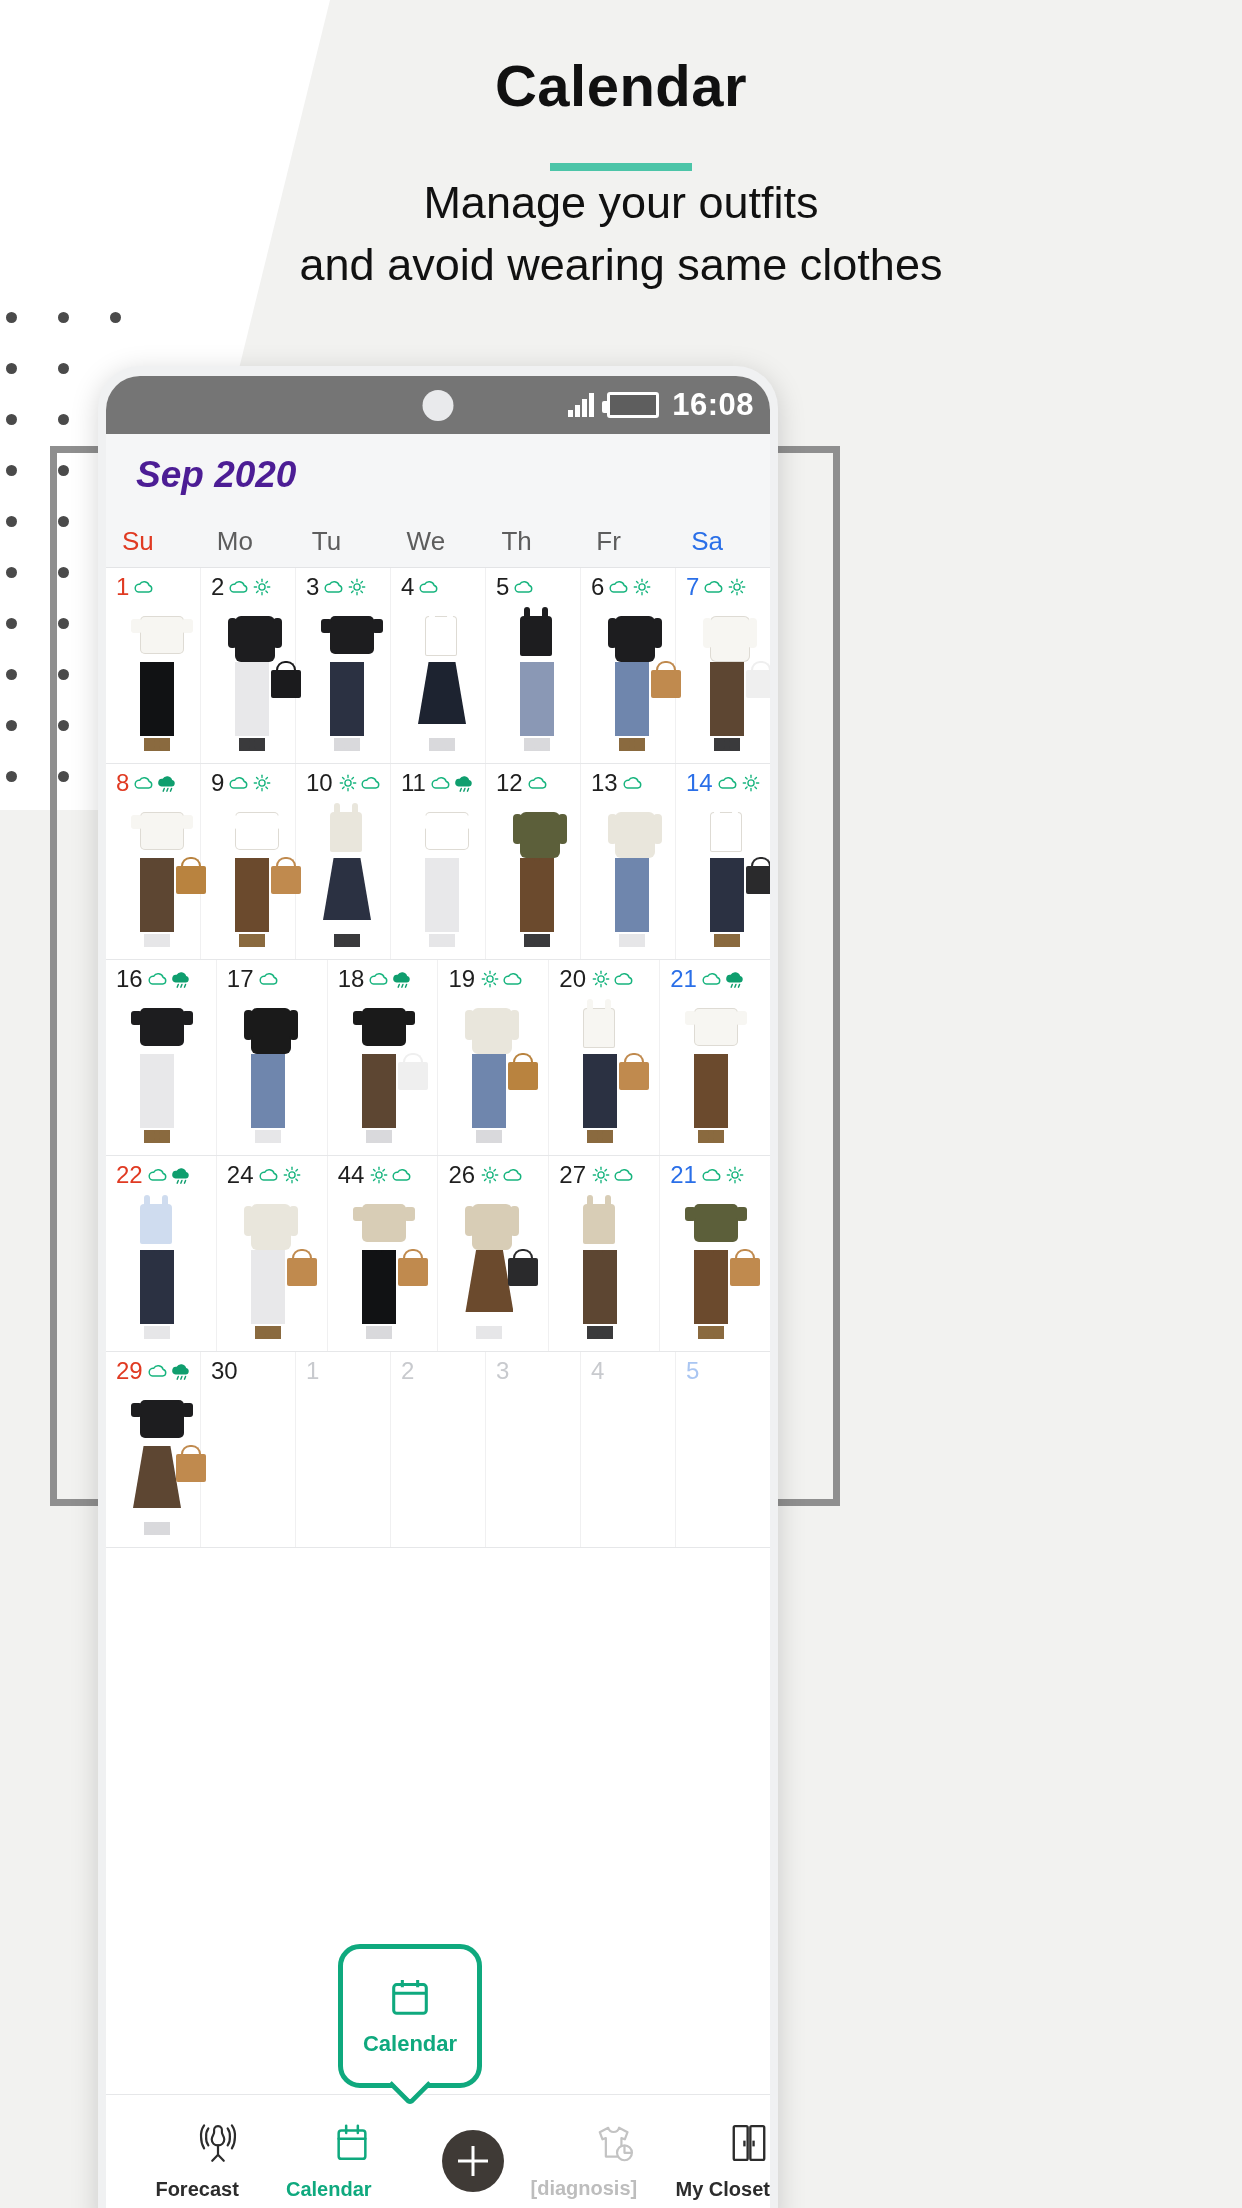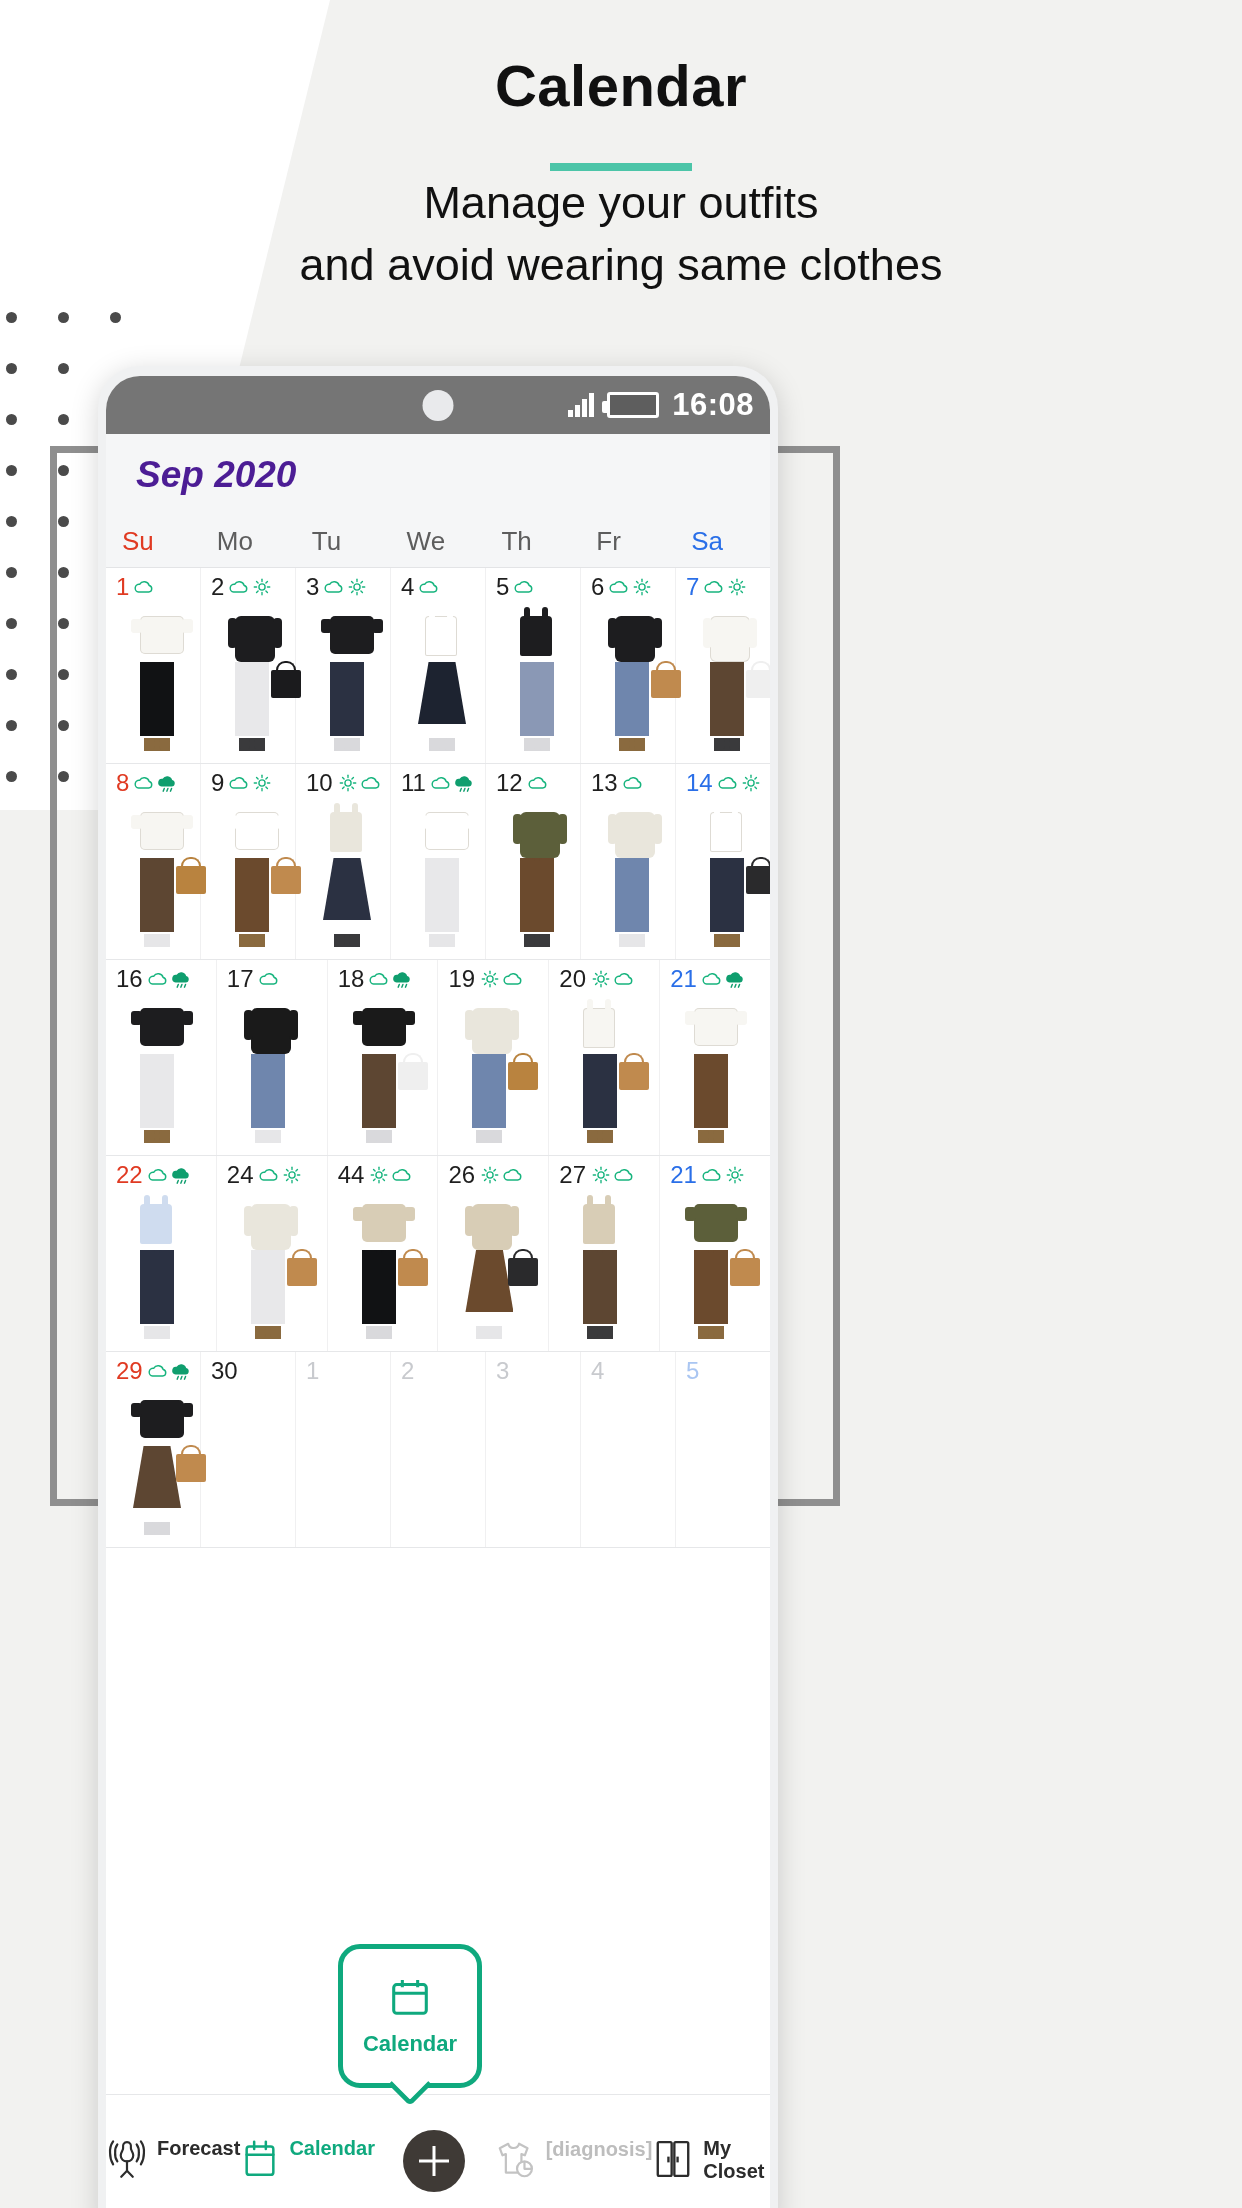--- a/index.html
+++ b/index.html
@@ -204,22 +204,22 @@
   }
   .shoes::before { left:0; } .shoes::after { right:0; }
 
   
   .navbar {
     position:absolute; left:0; bottom:0; width:664px; height:132px;
     background:#fff; border-top:1px solid #e6e7e9;
     display:flex; align-items:center;
   }
   .navitem {
-    flex:1 1 0; display:flex; flex-direction:row;
-    align-items:flex-start; justify-content:center; gap:9px;
+    flex:1 1 0; display:flex; flex-direction:column;
+    align-items:flex-end; justify-content:center; gap:9px;
   }
   .navlabel { font-size:20px; color:#2c2c2c; font-weight:600; }
   .navlabel.active { color:#0fa97e; }
   .navlabel.muted { color:#bdbdbd; }
   .plusbtn {
     width:62px; height:62px; border-radius:50%;
     background:#3f3a36; position:relative;
   }
   .plusbtn::before, .plusbtn::after {
     content:""; position:absolute; left:50%; top:50%; background:#fff;

